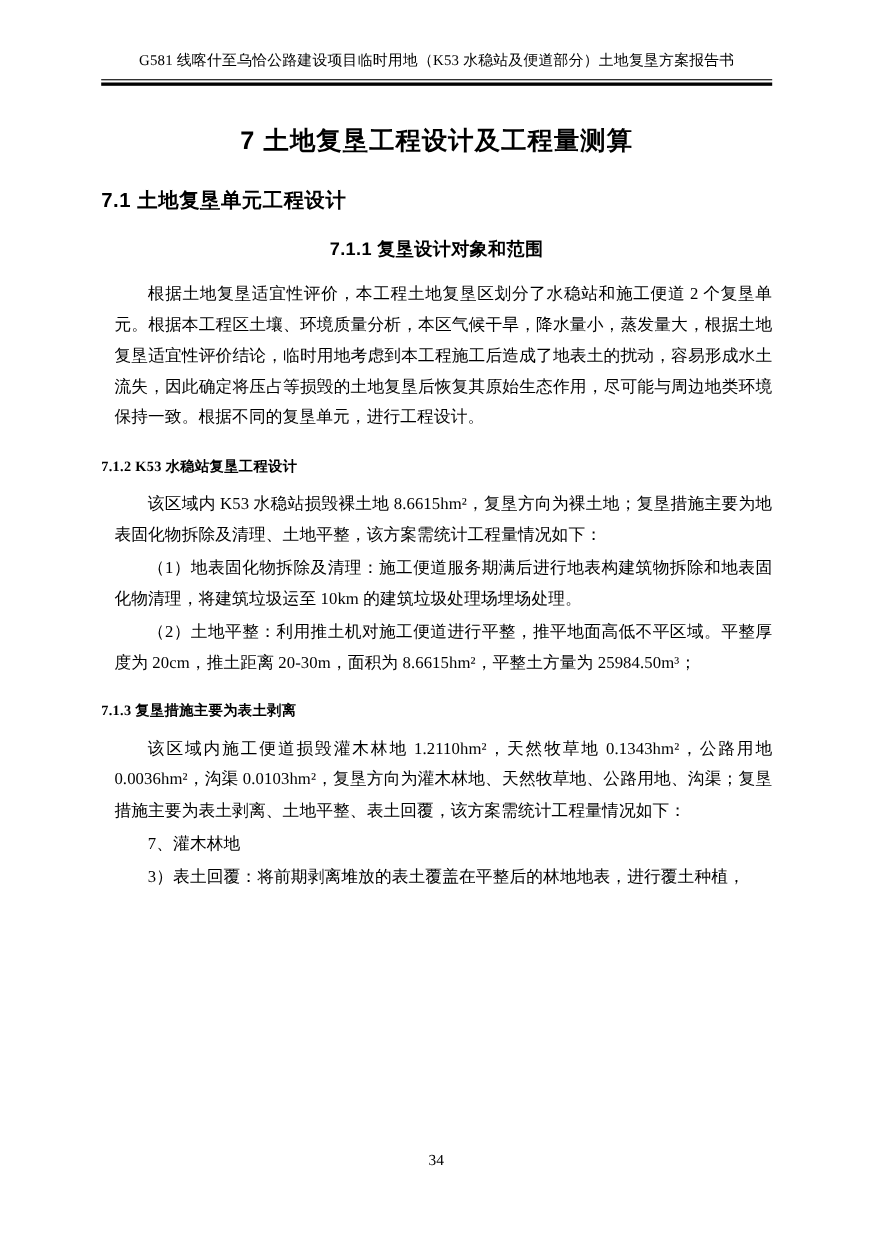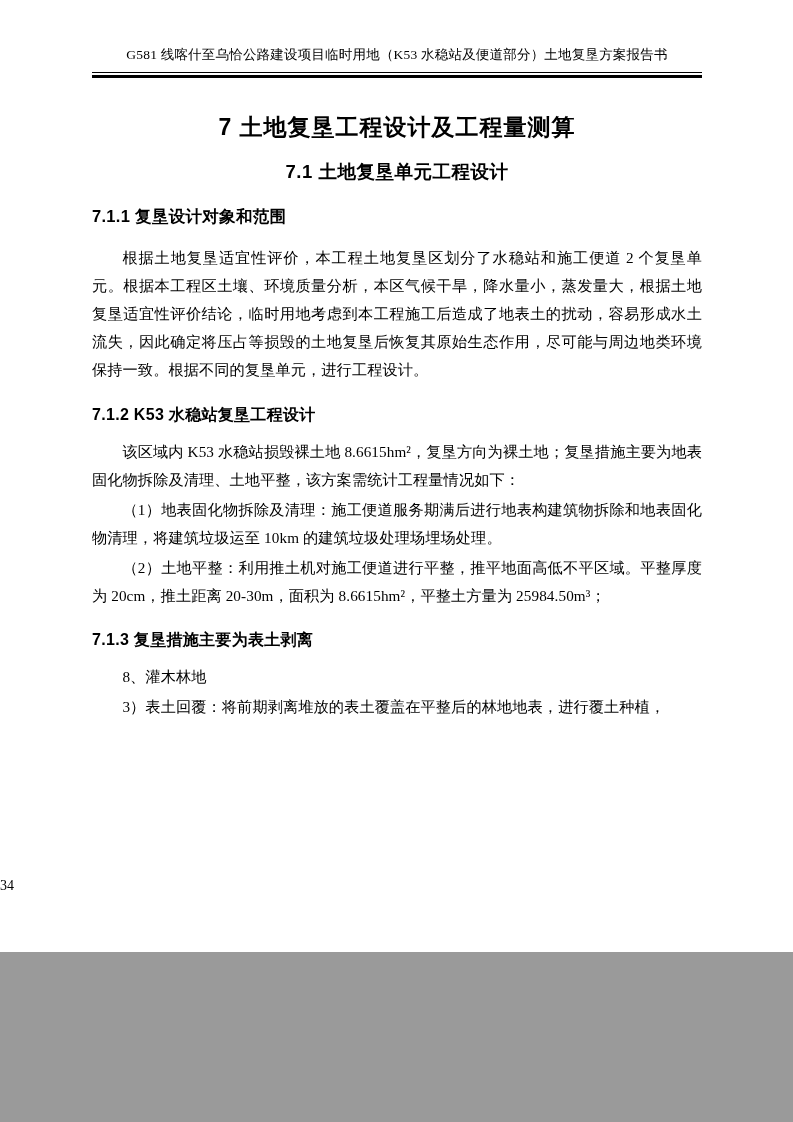--- a/index.html
+++ b/index.html
@@ -3,21 +3,21 @@
 <meta charset="utf-8">
 <style>
   html, body {
     margin: 0;
     padding: 0;
     background: #9a9a9a;
   }
   .page {
     position: relative;
     width: 793px;
-    height: 952px;
+    height: 1122px;
     background: #ffffff;
     margin: 0 auto;
     box-sizing: border-box;
     font-family: "Liberation Serif", "DejaVu Serif", serif;
     color: #000000;
     overflow: hidden;
   }
   .page-inner {
     position: absolute;
     left: 92px;
@@ -35,60 +35,60 @@
     border-top: 1px solid #000;
     border-bottom: 3px solid #000;
     height: 2px;
     margin-top: 1px;
     margin-bottom: 34px;
   }
   h1.doc-title {
     font-size: 23px;
     font-weight: bold;
     text-align: center;
-    margin: 0 0 16px 0;
+    margin: 0 0 26px 0;
     letter-spacing: 1px;
     font-family: "Liberation Sans", "DejaVu Sans", sans-serif;
   }
   h2.sec {
     font-size: 18.5px;
     font-weight: bold;
     margin: 0 0 22px 0;
     letter-spacing: 0.5px;
     font-family: "Liberation Sans", "DejaVu Sans", sans-serif;
-    text-align: center;
   }
   h3.subsec {
     font-size: 16.5px;
     font-weight: bold;
     margin: 0 0 16px 0;
     letter-spacing: 0.3px;
     font-family: "Liberation Sans", "DejaVu Sans", sans-serif;
+    text-align: center;
   }
   h3.subsec-serif {
-    font-size: 16px;
+    font-size: 13px;
     font-weight: bold;
     margin: 20px 0 12px 0;
     letter-spacing: 0.3px;
-    font-family: Liberation Sans, sans-serif;
+    font-family: Liberation Serif, serif;
   }
   p.body {
     font-size: 15.2px;
     line-height: 1.85;
-    margin: 0 0 2px 0;
+    margin: 0 0 2px 12px;
     text-align: justify;
     text-indent: 2em;
     letter-spacing: 0.1px;
   }
   .page-number {
     position: absolute;
     left: 0;
     right: 0;
     bottom: 58px;
-    text-align: left;
+    text-align: center;
     font-size: 14px;
   }
 </style>
 </head>
 <body>
 
 <div class="page">
 
   <div class="page-inner">
 
@@ -104,20 +104,21 @@
     <p class="body">根据土地复垦适宜性评价，本工程土地复垦区划分了水稳站和施工便道 2 个复垦单元。根据本工程区土壤、环境质量分析，本区气候干旱，降水量小，蒸发量大，根据土地复垦适宜性评价结论，临时用地考虑到本工程施工后造成了地表土的扰动，容易形成水土流失，因此确定将压占等损毁的土地复垦后恢复其原始生态作用，尽可能与周边地类环境保持一致。根据不同的复垦单元，进行工程设计。</p>
 
     <h3 class="subsec-serif">7.1.2 K53 水稳站复垦工程设计</h3>
 
     <p class="body">该区域内 K53 水稳站损毁裸土地 8.6615hm²，复垦方向为裸土地；复垦措施主要为地表固化物拆除及清理、土地平整，该方案需统计工程量情况如下：</p>
     <p class="body">（1）地表固化物拆除及清理：施工便道服务期满后进行地表构建筑物拆除和地表固化物清理，将建筑垃圾运至 10km 的建筑垃圾处理场埋场处理。</p>
     <p class="body">（2）土地平整：利用推土机对施工便道进行平整，推平地面高低不平区域。平整厚度为 20cm，推土距离 20-30m，面积为 8.6615hm²，平整土方量为 25984.50m³；</p>
 
     <h3 class="subsec-serif">7.1.3 复垦措施主要为表土剥离</h3>
 
-    <p class="body">8、灌木林地</p>
+    <p class="body">该区域内施工便道损毁灌木林地 1.2110hm²，天然牧草地 0.1343hm²，公路用地 0.0036hm²，沟渠 0.0103hm²，复垦方向为灌木林地、天然牧草地、公路用地、沟渠；复垦措施主要为表土剥离、土地平整、表土回覆，该方案需统计工程量情况如下：</p>
+    <p class="body">7、灌木林地</p>
     <p class="body">3）表土回覆：将前期剥离堆放的表土覆盖在平整后的林地地表，进行覆土种植，</p>
 
   </div>
 
   <div class="page-number">34</div>
 
 </div>
 
 </body></html>

